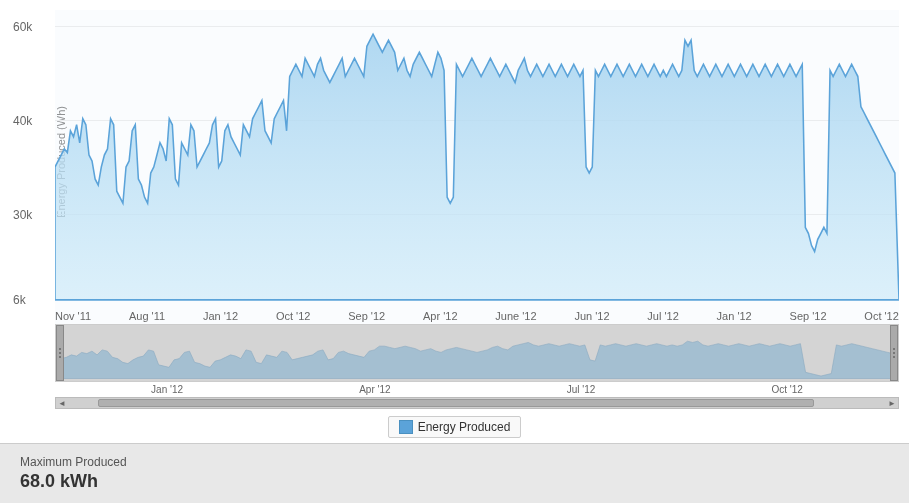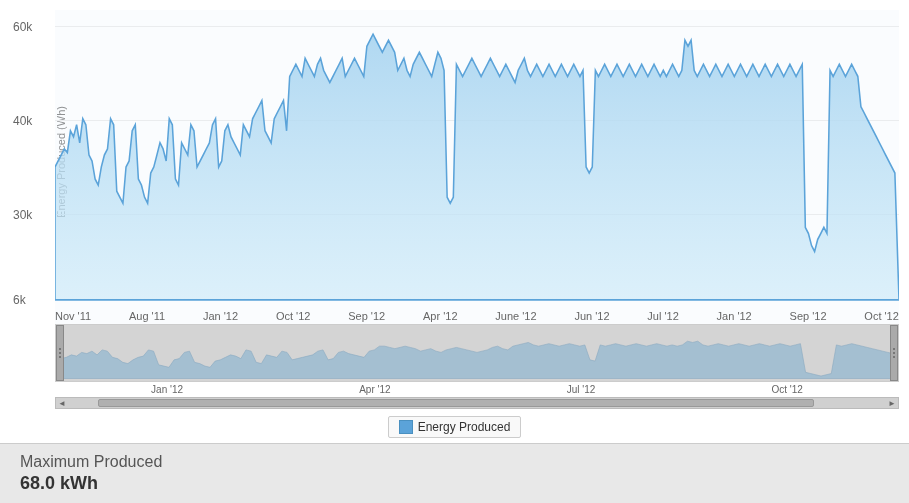--- a/index.html
+++ b/index.html
@@ -169,21 +169,21 @@
       align-items: center;
       padding: 0 20px;
       gap: 60px;
     }
     .stat-item {
       display: flex;
       flex-direction: column;
       gap: 2px;
     }
     .stat-label {
-      font-size: 16px;
+      font-size: 12px;
       color: #555;
     }
     .stat-value {
       font-size: 18px;
       font-weight: bold;
       color: #333;
     }
   </style>
 </head>
 <body>

